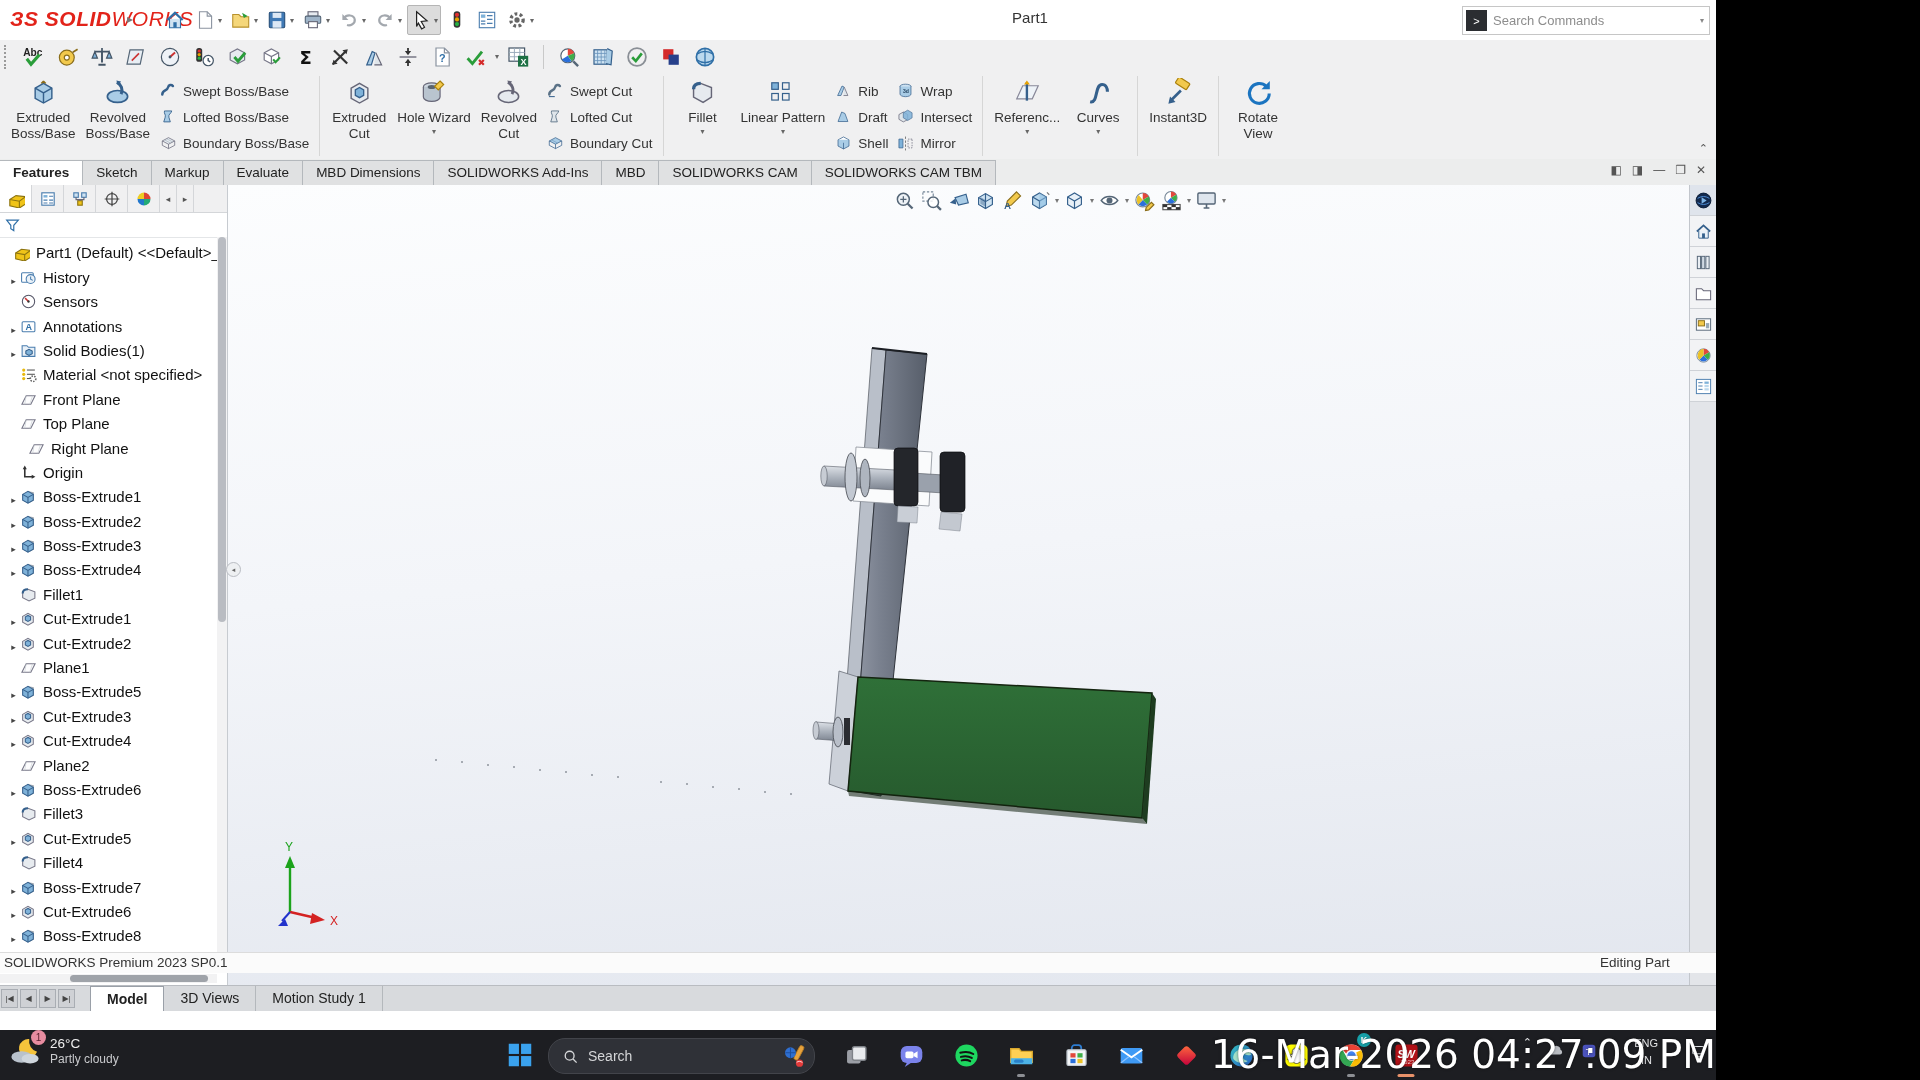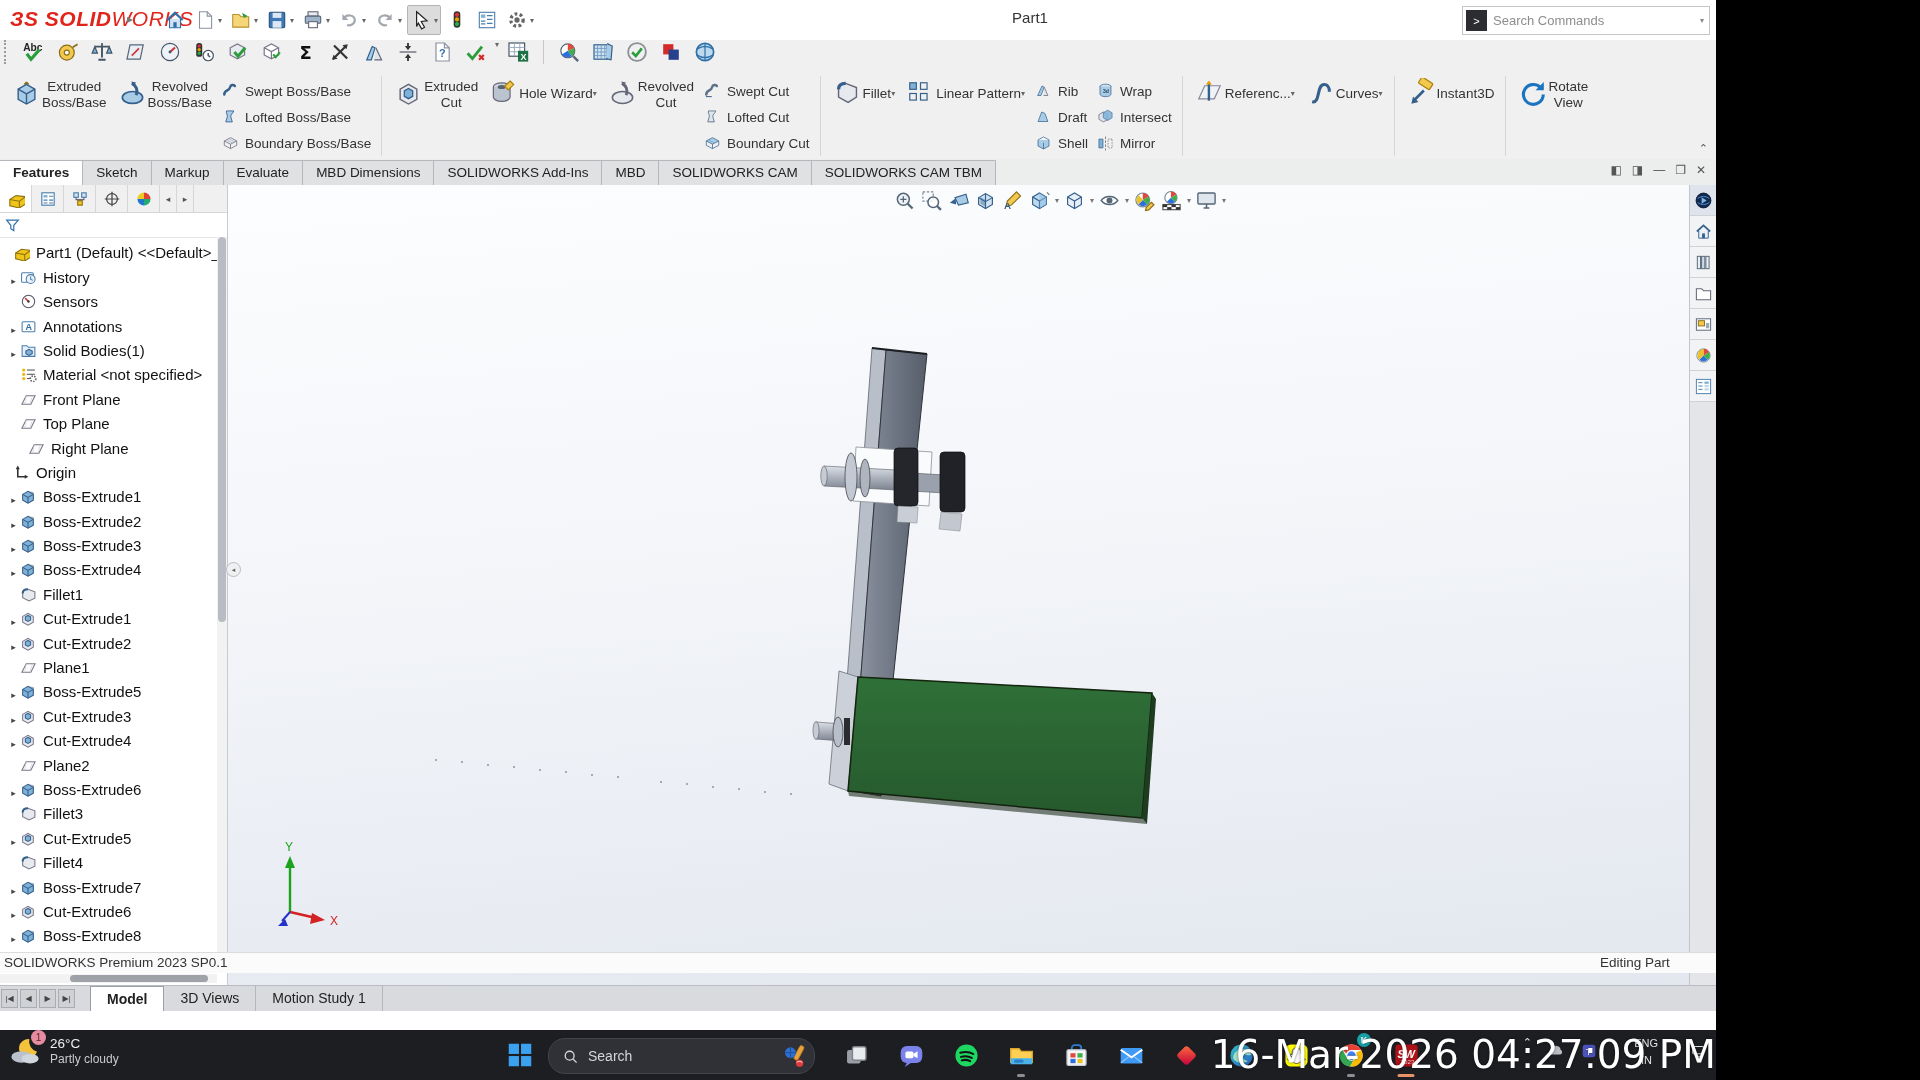--- a/index.html
+++ b/index.html
@@ -18,30 +18,30 @@
   .qt .dd{font-size:8px;color:#666;margin-left:2px;}
   .qt.pressed{background:#dcdcdc;border-color:#b5b5b5;}
   #app-title{position:absolute;left:1030px;top:9px;transform:translateX(-50%);font-size:15px;color:#333;}
   #cmd-search{position:absolute;left:1462px;top:6px;width:246px;height:27px;border:1px solid #c6c6c6;background:#fff;display:flex;align-items:center;}
   #cmd-search .swico{width:21px;height:21px;background:#2b2d31;color:#fff;font-size:11px;display:flex;align-items:center;justify-content:center;margin:0 6px 0 3px;}
   #cmd-search .ph{flex:1;font-size:13px;color:#8d8d8d;}
   #cmd-search .mag{width:18px;height:18px;margin-right:2px;}
   #cmd-search .dd{font-size:8px;color:#888;margin-right:5px;}
   .tb-right-btn{position:absolute;top:8px;width:24px;height:24px;display:flex;align-items:center;justify-content:center;}
   
-  #etoolbar{position:absolute;left:0;top:40px;width:1920px;height:33px;background:#f0f0f1;border-bottom:1px solid #e0e0e0;display:flex;align-items:flex-start;}
+  #etoolbar{position:absolute;left:0;top:40px;width:1920px;height:33px;background:#f0f0f1;border-bottom:1px solid #e0e0e0;display:flex;align-items:center;}
   #etoolbar .grip{width:5px;height:24px;margin:0 6px 0 4px;border-left:2px dotted #9a9a9a;}
   .et{width:24px;height:24px;margin:0 5px;}
   .et-dd{font-size:8px;color:#666;margin:0 2px;}
   .et-sep{width:1px;height:24px;background:#c9c9c9;margin:0 8px;}
   
   #ribbon{position:absolute;left:0;top:73px;width:1920px;height:86px;background:#f0f0f1;display:flex;align-items:stretch;}
   .rib-group{display:flex;align-items:flex-start;padding:4px 6px 0 6px;}
   .rib-sep{width:1px;background:#d6d6d6;margin:3px 0;}
-  .rib-big{display:flex;flex-direction:row;align-items:center;min-width:56px;padding:1px 5px;color:#333;}
+  .rib-big{display:flex;flex-direction:column;align-items:center;min-width:56px;padding:1px 5px;color:#333;}
   .rib-big .ic{width:31px;height:31px;}
   .rib-big .lbl{font-size:13.5px;line-height:16px;text-align:center;white-space:pre-line;margin-top:1px;}
   .rib-big .dd{font-size:8px;color:#666;height:10px;margin-top:1px;}
   .rib-stack{display:flex;flex-direction:column;padding-top:1px;}
   .rib-sm{display:flex;align-items:center;height:26px;padding:0 4px;font-size:13.5px;color:#333;white-space:nowrap;}
   .rib-sm .ic{width:19px;height:19px;margin-right:5px;}
   #rib-collapse{position:absolute;right:8px;top:142px;font-size:11px;color:#555;}
   
   #rtabs{position:absolute;left:0;top:159px;width:1920px;height:26px;background:#eceded;border-bottom:1px solid #9aa2ab;display:flex;align-items:flex-end;}
   .rtab{padding:4px 13px 5px 13px;font-size:13.5px;color:#222;background:#e0e1e2;border:1px solid #b4b8bc;border-bottom:none;margin-left:-1px;}
@@ -999,21 +999,21 @@
         <div class="trow" style="padding-left: 15px;">
           <span class="arr"></span>
           <span class="ic">
             <svg viewBox="0 0 16 16" width="100%" height="100%">
               <path d="M1.8 12.5l4-8h8.4l-4 8z" fill="#fdfdfe" stroke="#778"></path>
               <path d="M5.8 4.5l-1.4 8M11.8 4.5l-2.6 8" stroke="#c6ccd2" stroke-width="0.6"></path>
             </svg>
           </span>
           <span class="lb">Right Plane</span>
         </div>
-        <div class="trow" style="">
+        <div class="trow" style="padding-left: 7px;">
           <span class="arr"></span>
           <span class="ic">
             <svg viewBox="0 0 16 16" width="100%" height="100%">
               <path d="M4.5 3.5V12h8" fill="none" stroke="#333" stroke-width="1.5"></path>
               <path d="M4.5 1.5L2.6 5h3.8zM14.5 12l-3.5-1.9v3.8z" fill="#333"></path>
             </svg>
           </span>
           <span class="lb">Origin</span>
         </div>
         <div class="trow" style="padding-left: 7px;">

